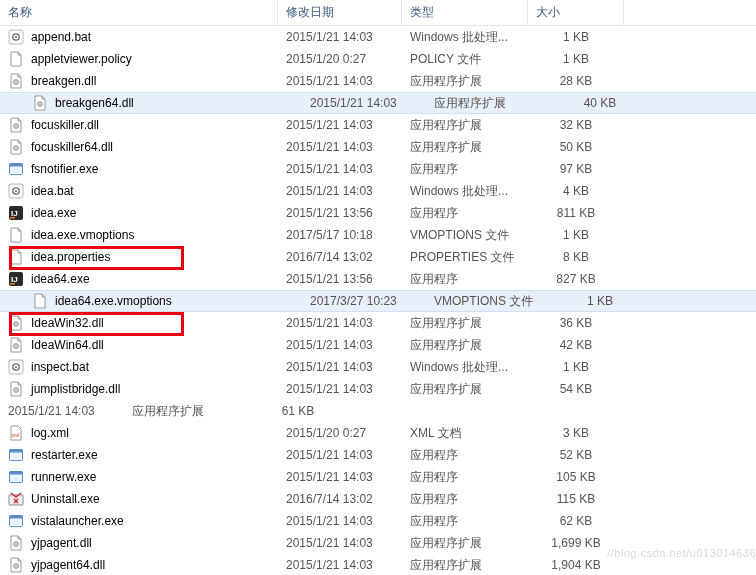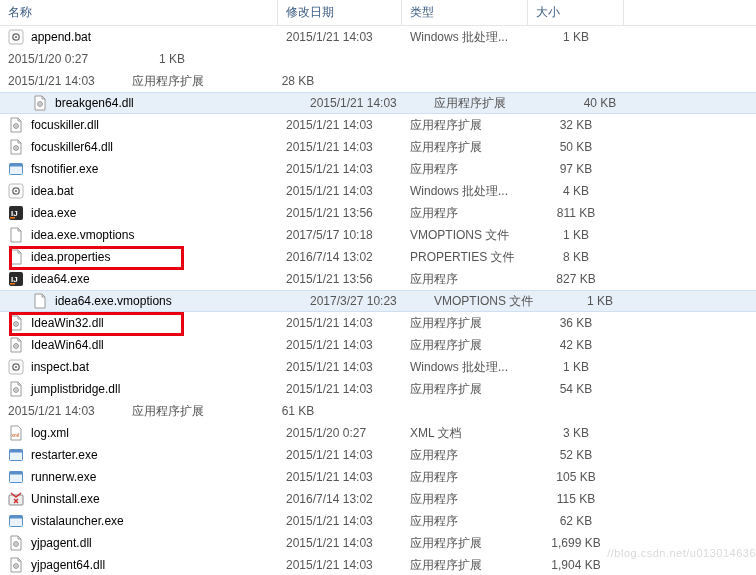--- a/index.html
+++ b/index.html
@@ -85,24 +85,45 @@
             <circle cx="8" cy="8" r="1.1" fill="#6a6a6a"></circle>
           </svg>
         </span>
         <span>append.bat</span>
       </div>
       <div class="cell c-date">2015/1/21 14:03</div>
       <div class="cell c-type">Windows 批处理...</div>
       <div class="cell c-size">1 KB</div>
     </div>
     <div class="row">
+      <div class="cell c-name">
+        <span class="icon">
+          <svg viewBox="0 0 16 16">
+            <path d="M3 1h7l3 3v11H3z" fill="#fff" stroke="#9a9a9a"></path>
+            <path d="M10 1v3h3" fill="none" stroke="#9a9a9a"></path>
+          </svg>
+        </span>
+        <span>appletviewer.policy</span>
+      </div>
       <div class="cell c-date">2015/1/20 0:27</div>
+      <div class="cell c-type">POLICY 文件</div>
       <div class="cell c-size">1 KB</div>
     </div>
     <div class="row">
+      <div class="cell c-name">
+        <span class="icon">
+          <svg viewBox="0 0 16 16">
+            <path d="M3 1h7l3 3v11H3z" fill="#fff" stroke="#9a9a9a"></path>
+            <path d="M10 1v3h3" fill="none" stroke="#9a9a9a"></path>
+            <circle cx="8" cy="9" r="2.3" fill="none" stroke="#7a7a7a"></circle>
+            <circle cx="8" cy="9" r="0.8" fill="#7a7a7a"></circle>
+          </svg>
+        </span>
+        <span>breakgen.dll</span>
+      </div>
       <div class="cell c-date">2015/1/21 14:03</div>
       <div class="cell c-type">应用程序扩展</div>
       <div class="cell c-size">28 KB</div>
     </div>
     <div class="row selected">
       <div class="cell c-name">
         <span class="icon">
           <svg viewBox="0 0 16 16">
             <path d="M3 1h7l3 3v11H3z" fill="#fff" stroke="#9a9a9a"></path>
             <path d="M10 1v3h3" fill="none" stroke="#9a9a9a"></path>

